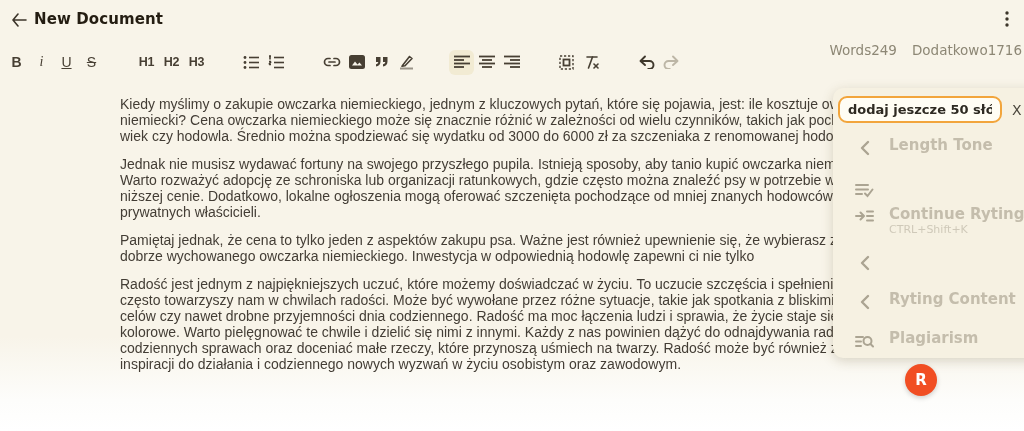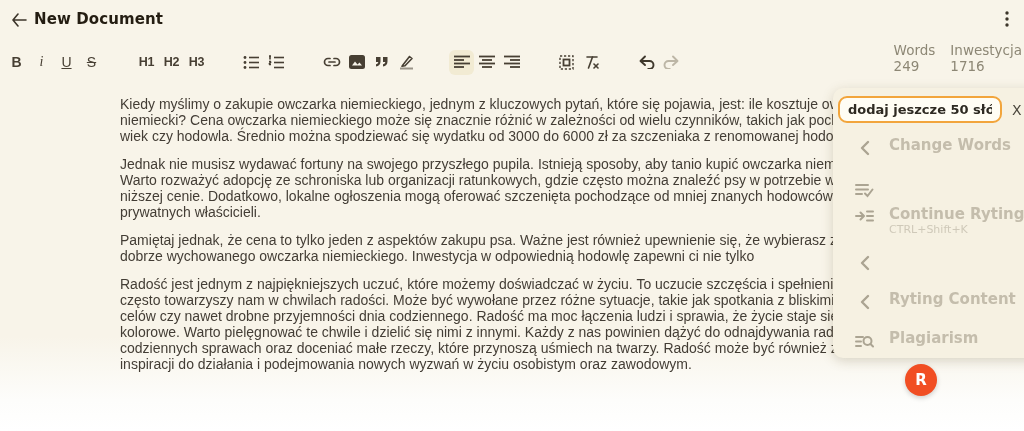--- a/index.html
+++ b/index.html
@@ -16,21 +16,21 @@
   .back-btn { position:absolute; left:8px; top:9px; width:22px; height:22px; cursor:pointer;
               display:flex; align-items:center; justify-content:center; }
   .doc-title { position:absolute; left:34px; top:10px; font-family:"DejaVu Sans", sans-serif;
                font-size:15px; font-weight:bold; color:#241d12; letter-spacing:.1px; }
   .kebab { position:absolute; right:8px; top:8px; width:18px; height:22px;
            display:flex; align-items:center; justify-content:center; cursor:pointer; }
 
   
   .stats { position:absolute; top:42px; right:2px; display:flex; gap:15px;
            font-family:"DejaVu Sans", sans-serif; color:#8d8775; font-size:13.5px; }
-  .stat-col { display:flex; flex-direction:column; line-height:16px; }
+  .stat-col { display:flex; flex-direction:row; line-height:16px; }
 
   
   .toolbar { position:absolute; top:49px; left:4px; display:flex; align-items:center; height:26px; }
   .tbtn { width:25px; height:25px; display:flex; align-items:center; justify-content:center;
           color:#473f33; font-size:14px; cursor:pointer; border-radius:6px; flex:none; }
   .tbtn.active { background:#f2ebd3; }
   .b-bold { font-weight:bold; }
   .b-italic { font-style:italic; font-family:"Liberation Serif", serif; }
   .b-under { text-decoration:underline; }
   .b-strike { text-decoration:line-through; }
@@ -90,21 +90,21 @@
       </svg>
   </div>
 </div>
 
 <div class="stats">
   <div class="stat-col">
     <span>Words</span>
     <span>249</span>
   </div>
   <div class="stat-col">
-    <span>Inwestycja</span>
+    <span>Dodatkowo</span>
     <span>1716</span>
   </div>
 </div>
 
 <div class="toolbar">
   <div class="tbtn b-bold">B</div>
   <div class="tbtn b-italic">i</div>
   <div class="tbtn b-under">U</div>
   <div class="tbtn b-strike">S</div>
 
@@ -272,38 +272,38 @@
     <div class="para">
       <div class="line">Pamiętaj jednak, że cena to tylko jeden z aspektów zakupu psa. Ważne jest również upewnienie się, że wybierasz zd</div>
       <div class="line">dobrze wychowanego owczarka niemieckiego. Inwestycja w odpowiednią hodowlę zapewni ci nie tylko</div>
     </div>
     <div class="para">
       <div class="line">Radość jest jednym z najpiękniejszych uczuć, które możemy doświadczać w życiu. To uczucie szczęścia i spełnienia,</div>
       <div class="line">często towarzyszy nam w chwilach radości. Może być wywołane przez różne sytuacje, takie jak spotkania z bliskimi, </div>
       <div class="line">celów czy nawet drobne przyjemności dnia codziennego. Radość ma moc łączenia ludzi i sprawia, że życie staje się </div>
       <div class="line">kolorowe. Warto pielęgnować te chwile i dzielić się nimi z innymi. Każdy z nas powinien dążyć do odnajdywania rados</div>
       <div class="line">codziennych sprawach oraz doceniać małe rzeczy, które przynoszą uśmiech na twarzy. Radość może być również źr</div>
-      <div class="line">inspiracji do działania i podejmowania nowych wyzwań w życiu osobistym oraz zawodowym.</div>
+      <div class="line">inspiracji do działania i codziennego nowych wyzwań w życiu osobistym oraz zawodowym.</div>
     </div>
   </div>
 
 <div class="popup">
   <div class="popup-row">
     <input class="prompt-input" type="text" value="dodaj jeszcze 50 słów" style="">
     <span class="close-x">X</span>
   </div>
   <div class="pmenu">
 
     <div class="pitem">
       <span class="picon">
         <svg width="12" height="16" viewBox="0 0 12 16">
             <path d="M9 2 L3 8 L9 14" fill="none" stroke="#aba492" stroke-width="2.4" stroke-linecap="round" stroke-linejoin="round"></path>
           </svg>
       </span>
-      <span class="plabel">Change Words</span>
+      <span class="plabel">Length Tone</span>
     </div>
 
     <div class="pitem">
       <span class="picon">
         <svg width="19" height="18" viewBox="0 0 19 18">
             <g stroke="#aba492" stroke-width="2" stroke-linecap="round">
               <line x1="1" y1="4" x2="13" y2="4"></line>
               <line x1="1" y1="8.5" x2="13" y2="8.5"></line>
               <line x1="1" y1="13" x2="7" y2="13"></line>
               <path d="M10 12.5 L12.5 15 L17.5 8.5" fill="none"></path>

